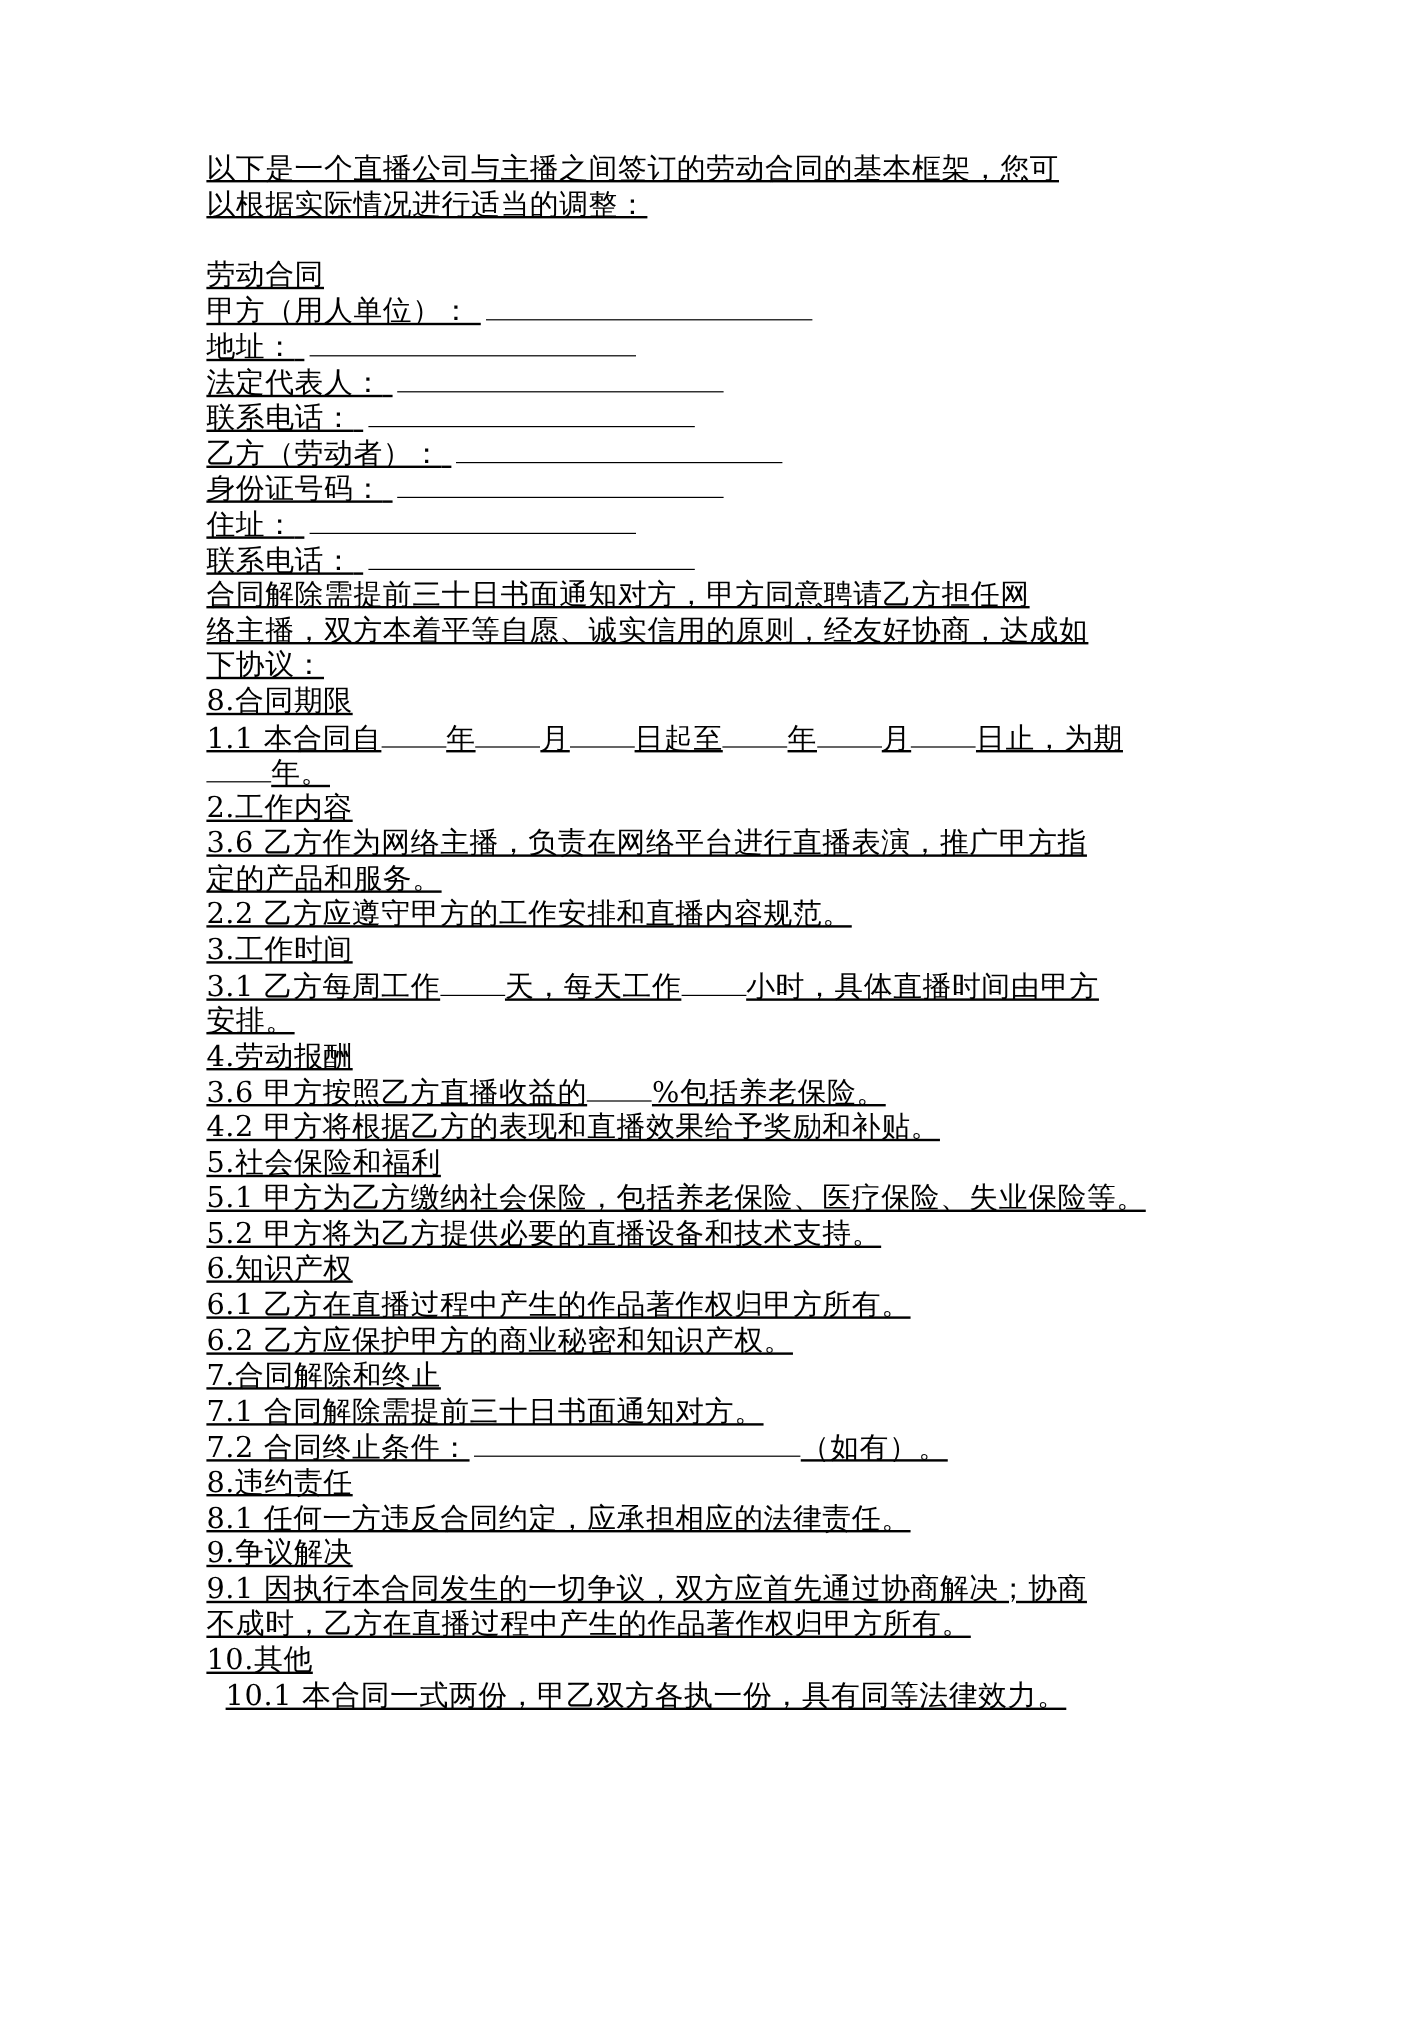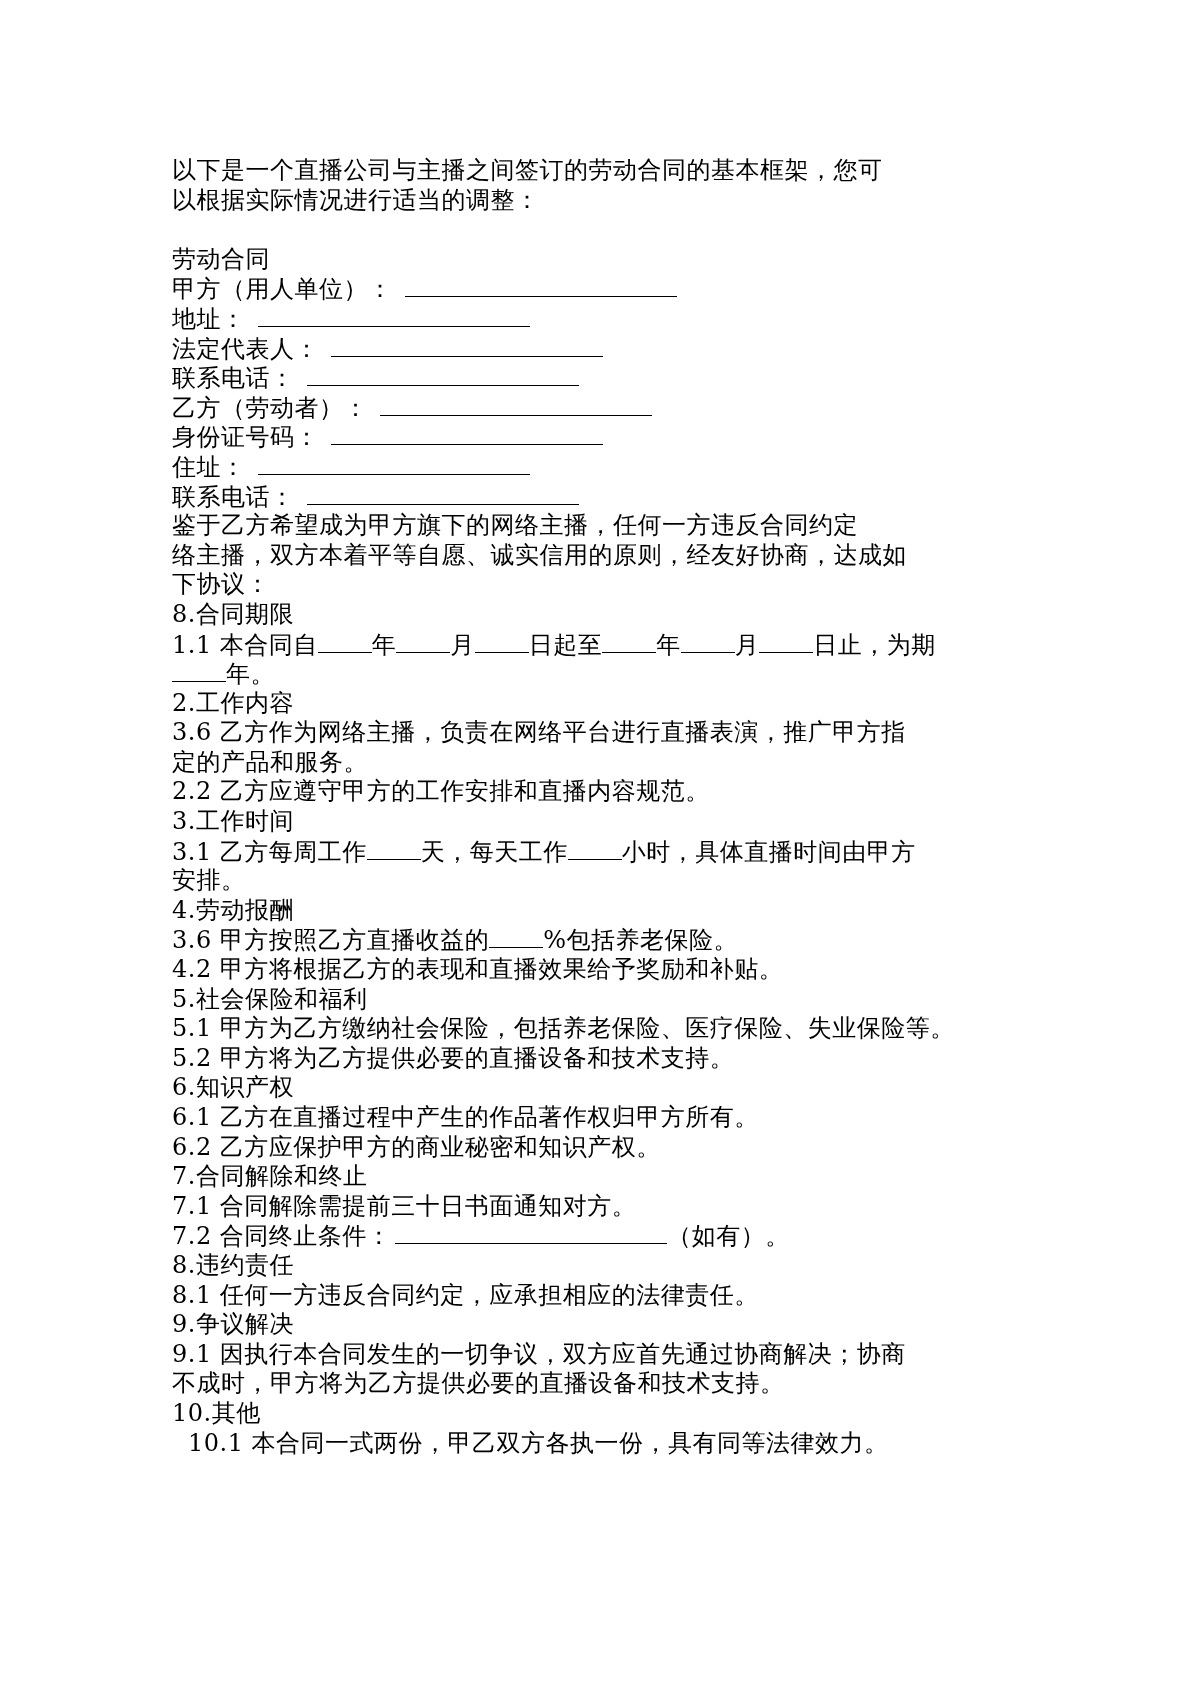--- a/index.html
+++ b/index.html
@@ -11,22 +11,23 @@
     width: 1190px;
     height: 1683px;
     position: relative;
     overflow: hidden;
     font-family: "DejaVu Serif", "Liberation Serif", serif;
     color: #000000;
   }
   .page {
     position: absolute;
     left: 172px;
-    top: 156px;
+    top: 126px;
     width: 800px;
+    text-decoration: underline;
   }
   .line {
     font-size: 24px;
     line-height: 29.6px;
     height: 29.6px;
     white-space: nowrap;
     letter-spacing: 0.5px;
   }
   .gap { height: 29.6px; }
   .blank {
@@ -76,21 +77,21 @@
   </div>
   <div class="line">
     <span>住址：</span>
     <span class="blank b-long" style="margin-left:4px"></span>
   </div>
   <div class="line">
     <span>联系电话：</span>
     <span class="blank b-long" style="margin-left:4px"></span>
   </div>
 
-  <div class="line">鉴于乙方希望成为甲方旗下的网络主播，任何一方违反合同约定</div>
+  <div class="line">合同解除需提前三十日书面通知对方，甲方同意聘请乙方担任网</div>
   <div class="line">络主播，双方本着平等自愿、诚实信用的原则，经友好协商，达成如</div>
   <div class="line">下协议：</div>
 
   <div class="line">8.合同期限</div>
   <div class="line">
     <span>1.1</span><span> 本合同自</span><span class="blank b-short"></span><span>年</span><span class="blank b-short"></span><span>月</span><span class="blank b-short"></span><span>日起至</span><span class="blank b-short"></span><span>年</span><span class="blank b-short"></span><span>月</span><span class="blank b-short"></span><span>日止，为期</span>
   </div>
   <div class="line">
     <span class="blank b-short" style="margin-left:0"></span><span>年。</span>
   </div>
@@ -124,18 +125,18 @@
   <div class="line">7.1 合同解除需提前三十日书面通知对方。</div>
   <div class="line">
     <span>7.2 合同终止条件：</span><span class="blank b-long" style="margin-left:4px"></span><span>（如有）。</span>
   </div>
 
   <div class="line">8.违约责任</div>
   <div class="line">8.1 任何一方违反合同约定，应承担相应的法律责任。</div>
 
   <div class="line">9.争议解决</div>
   <div class="line">9.1 因执行本合同发生的一切争议，双方应首先通过协商解决；协商</div>
-  <div class="line">不成时，甲方将为乙方提供必要的直播设备和技术支持。</div>
+  <div class="line">不成时，乙方在直播过程中产生的作品著作权归甲方所有。</div>
 
   <div class="line">10.其他</div>
   <div class="line indent">10.1 本合同一式两份，甲乙双方各执一份，具有同等法律效力。</div>
 
 </div>
 
 </body></html>

